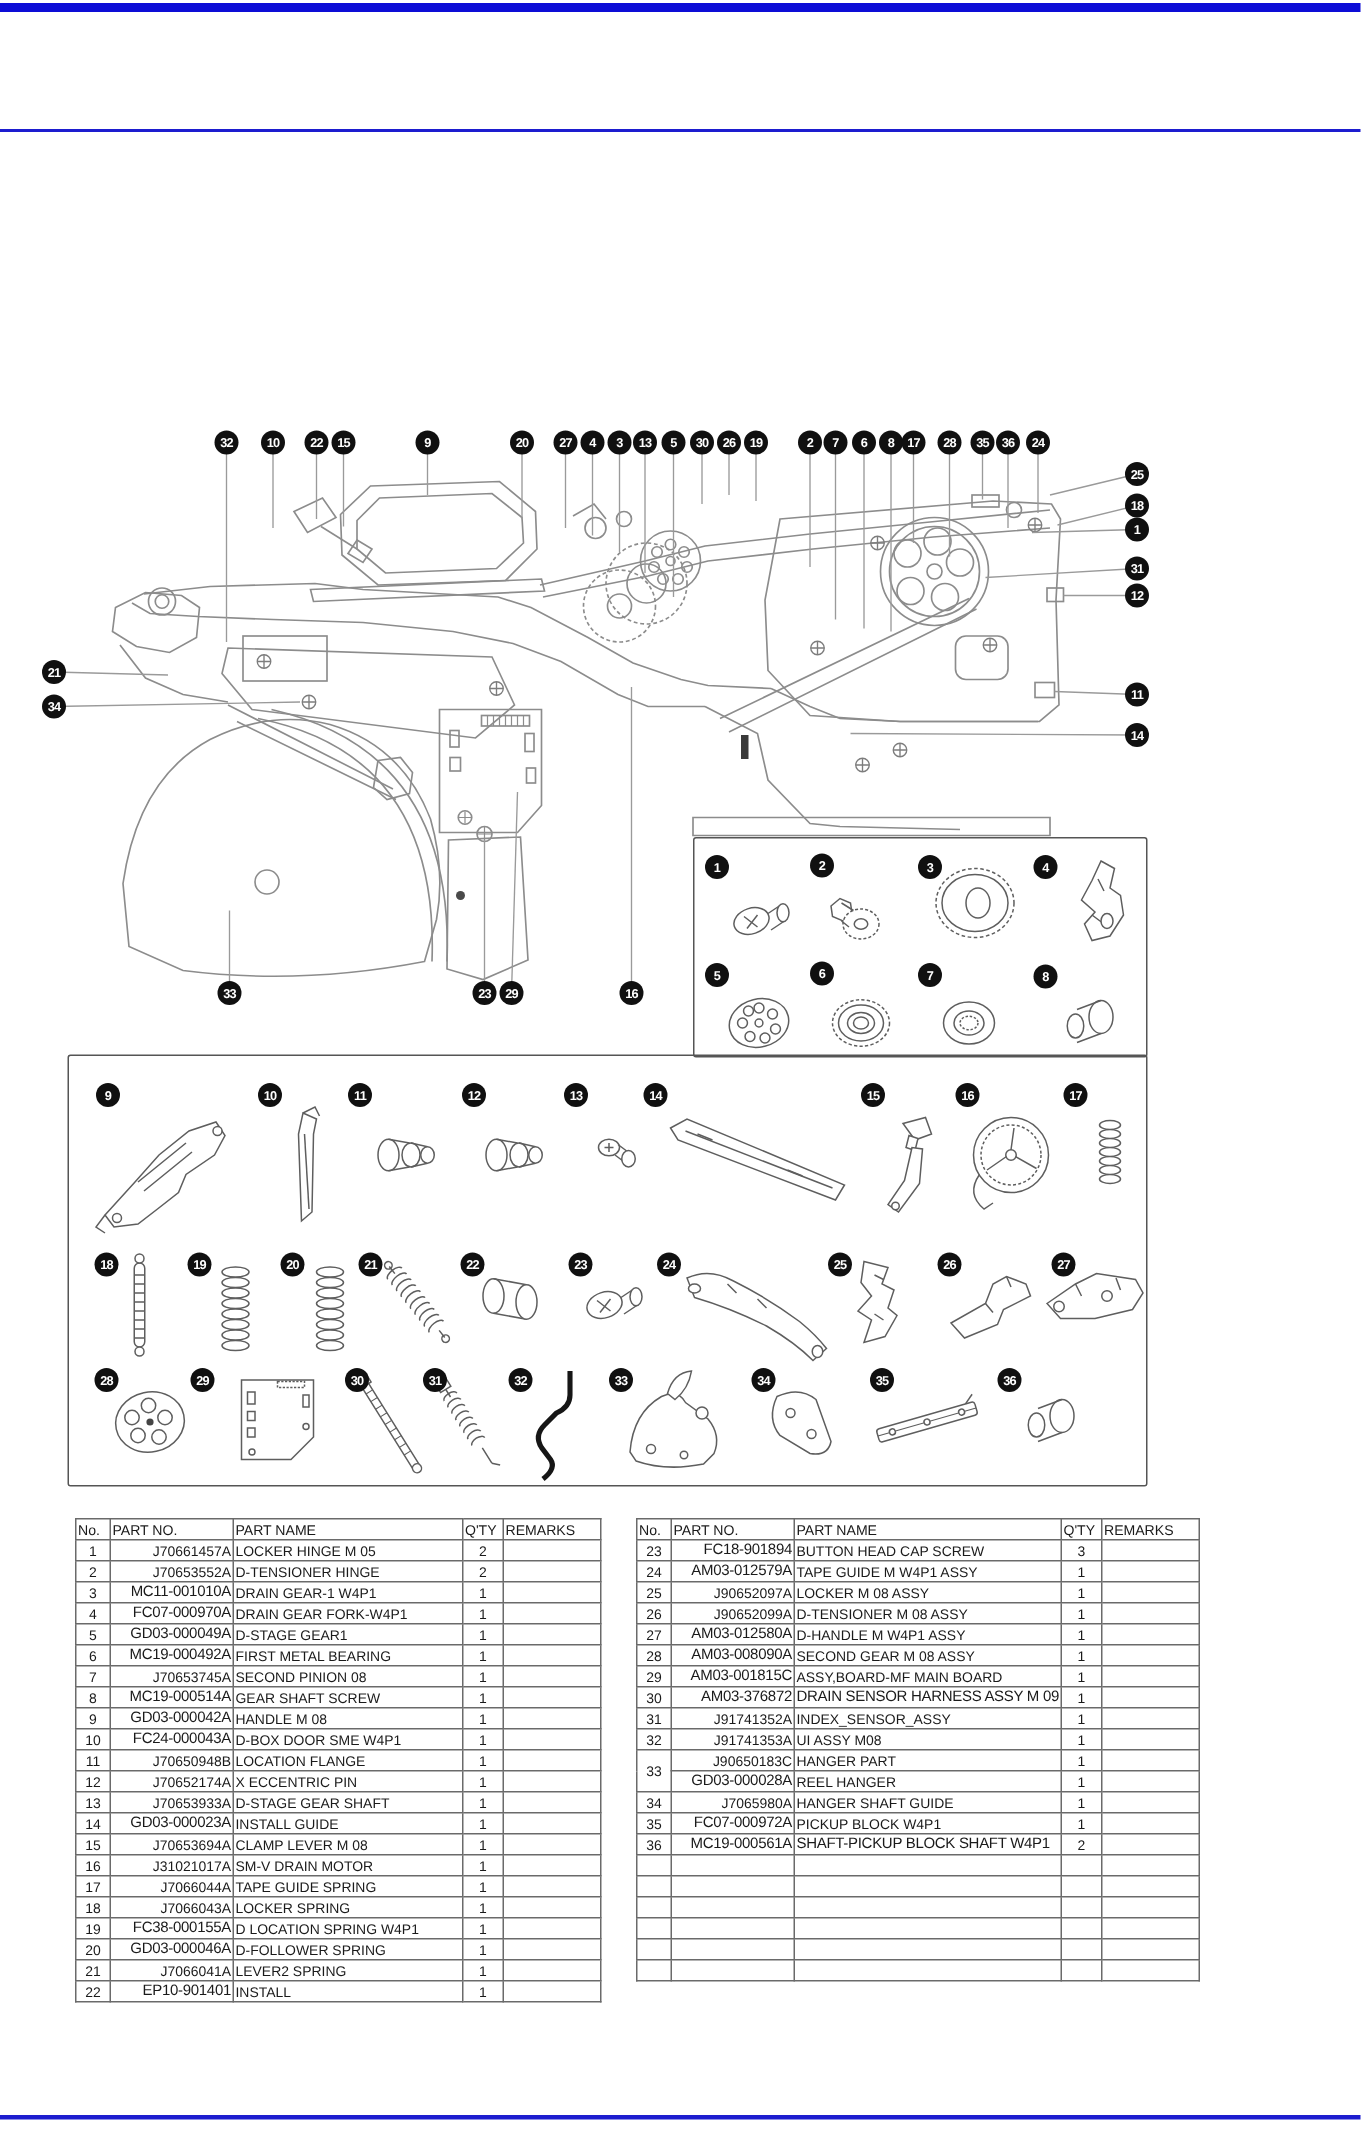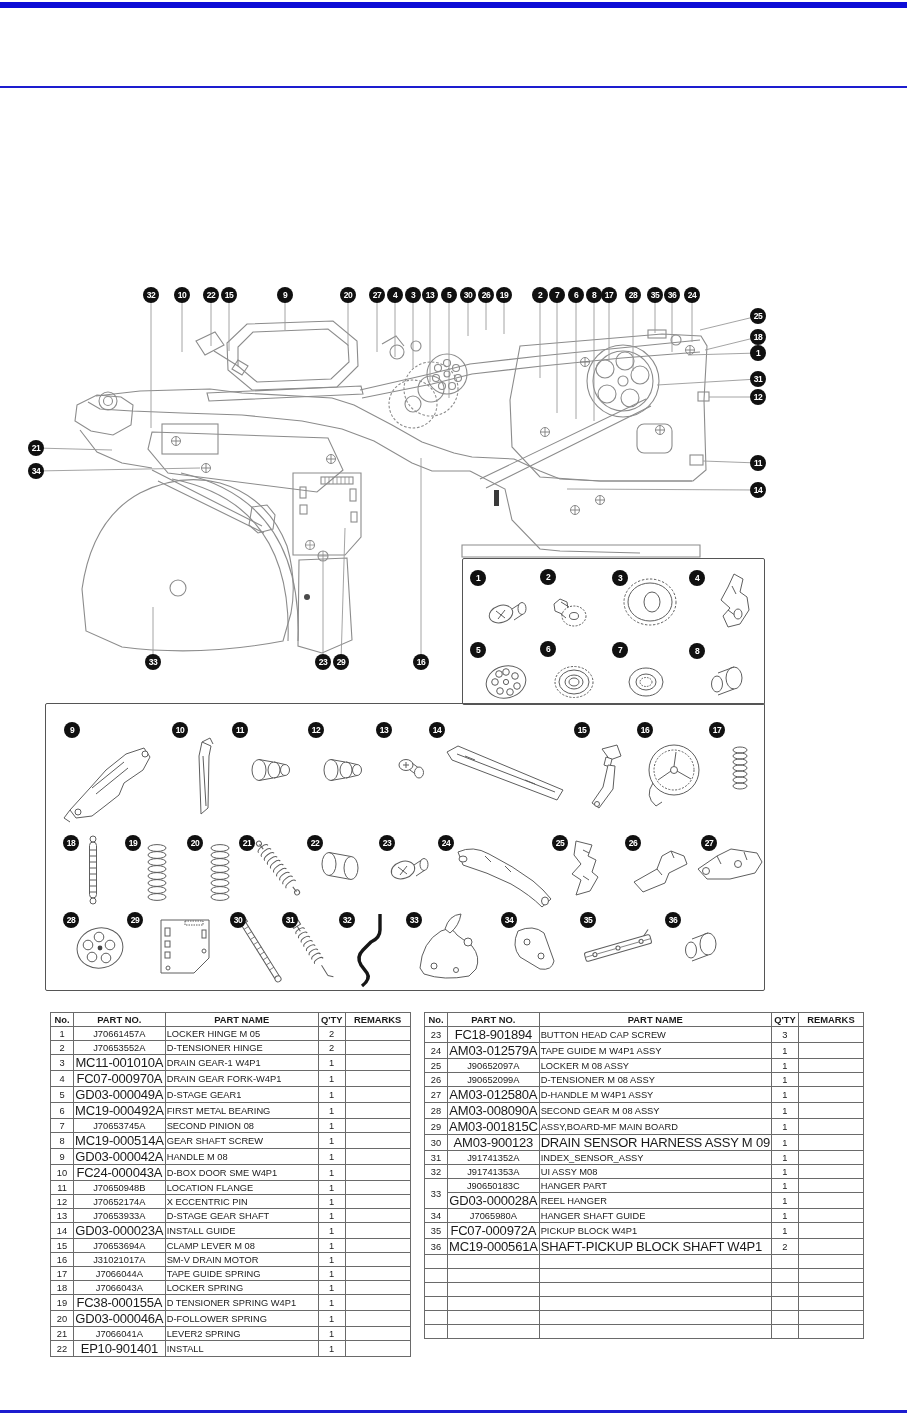--- a/index.html
+++ b/index.html
@@ -17,27 +17,27 @@
   .balloon{position:absolute;width:16px;height:16px;border-radius:50%;background:#101010;color:#fff;
     font-size:8.5px;font-weight:bold;display:flex;align-items:center;justify-content:center;
     letter-spacing:-0.5px;line-height:1;z-index:6;}
   
   table.parts{position:absolute;border-collapse:collapse;table-layout:fixed;font-size:9.3px;background:#fff;}
   table.parts{border:1.6px solid #333;}
   .tbl-left{left:50px;top:1012px;}
   .tbl-right{left:424px;top:1012px;}
   table.parts th,table.parts td{border:1px solid #6a6a6a;padding:0 1px;height:13px;overflow:hidden;white-space:nowrap;}
   .tbl-right th,.tbl-right td{height:13.9px;}
-  table.parts th{font-weight:bold;text-align:center;font-size:9.4px;}
+  table.parts th{font-weight:normal;text-align:left;font-size:9.4px;}
   .c-no{width:20px;text-align:center;}
-  .c-part{width:79px;text-align:center;}
+  .c-part{width:79px;text-align:right;}
   .c-name{width:150px;text-align:left;padding-left:3px;}
   .c-qty{width:24px;text-align:center;margin-top:48px;}
   .c-rem{width:62px;}
-  td.sm{font-size:13px;letter-spacing:-0.2px;}
+  td.sm{font-size:10px;letter-spacing:-0.2px;}
 </style>
 </head>
 <body>
 
 <div class="abs rule-top" style="background:#0d0dd6;"></div>
 <div class="abs rule-header" style="background:#1d1dcf;"></div>
 <div class="abs rule-bottom" style="background:#1d1dcf;"></div>
 
 <svg id="art" class="abs" style="left:0;top:0;z-index:1;" width="907" height="1424" viewBox="0 0 907 1424">
   <defs>
@@ -687,21 +687,21 @@
       <tr>
         <td class="c-no">18</td>
         <td class="c-part">J7066043A</td>
         <td class="c-name">LOCKER SPRING</td>
         <td class="c-qty">1</td>
         <td class="c-rem"></td>
       </tr>
       <tr>
         <td class="c-no">19</td>
         <td class="c-part sm">FC38-000155A</td>
-        <td class="c-name">D TENSIONER SPRING W4P1</td>
+        <td class="c-name">D LOCATION SPRING W4P1</td>
         <td class="c-qty">1</td>
         <td class="c-rem"></td>
       </tr>
       <tr>
         <td class="c-no">20</td>
         <td class="c-part sm">GD03-000046A</td>
         <td class="c-name">D-FOLLOWER SPRING</td>
         <td class="c-qty">1</td>
         <td class="c-rem"></td>
       </tr>
@@ -777,21 +777,21 @@
       </tr>
       <tr>
         <td class="c-no">29</td>
         <td class="c-part sm">AM03-001815C</td>
         <td class="c-name">ASSY,BOARD-MF MAIN BOARD</td>
         <td class="c-qty">1</td>
         <td class="c-rem"></td>
       </tr>
       <tr>
         <td class="c-no">30</td>
-        <td class="c-part sm">AM03-900123</td>
+        <td class="c-part sm">AM03-376872</td>
         <td class="c-name sm">DRAIN SENSOR HARNESS ASSY M 09</td>
         <td class="c-qty">1</td>
         <td class="c-rem"></td>
       </tr>
       <tr>
         <td class="c-no">31</td>
         <td class="c-part">J91741352A</td>
         <td class="c-name">INDEX_SENSOR_ASSY</td>
         <td class="c-qty">1</td>
         <td class="c-rem"></td>

